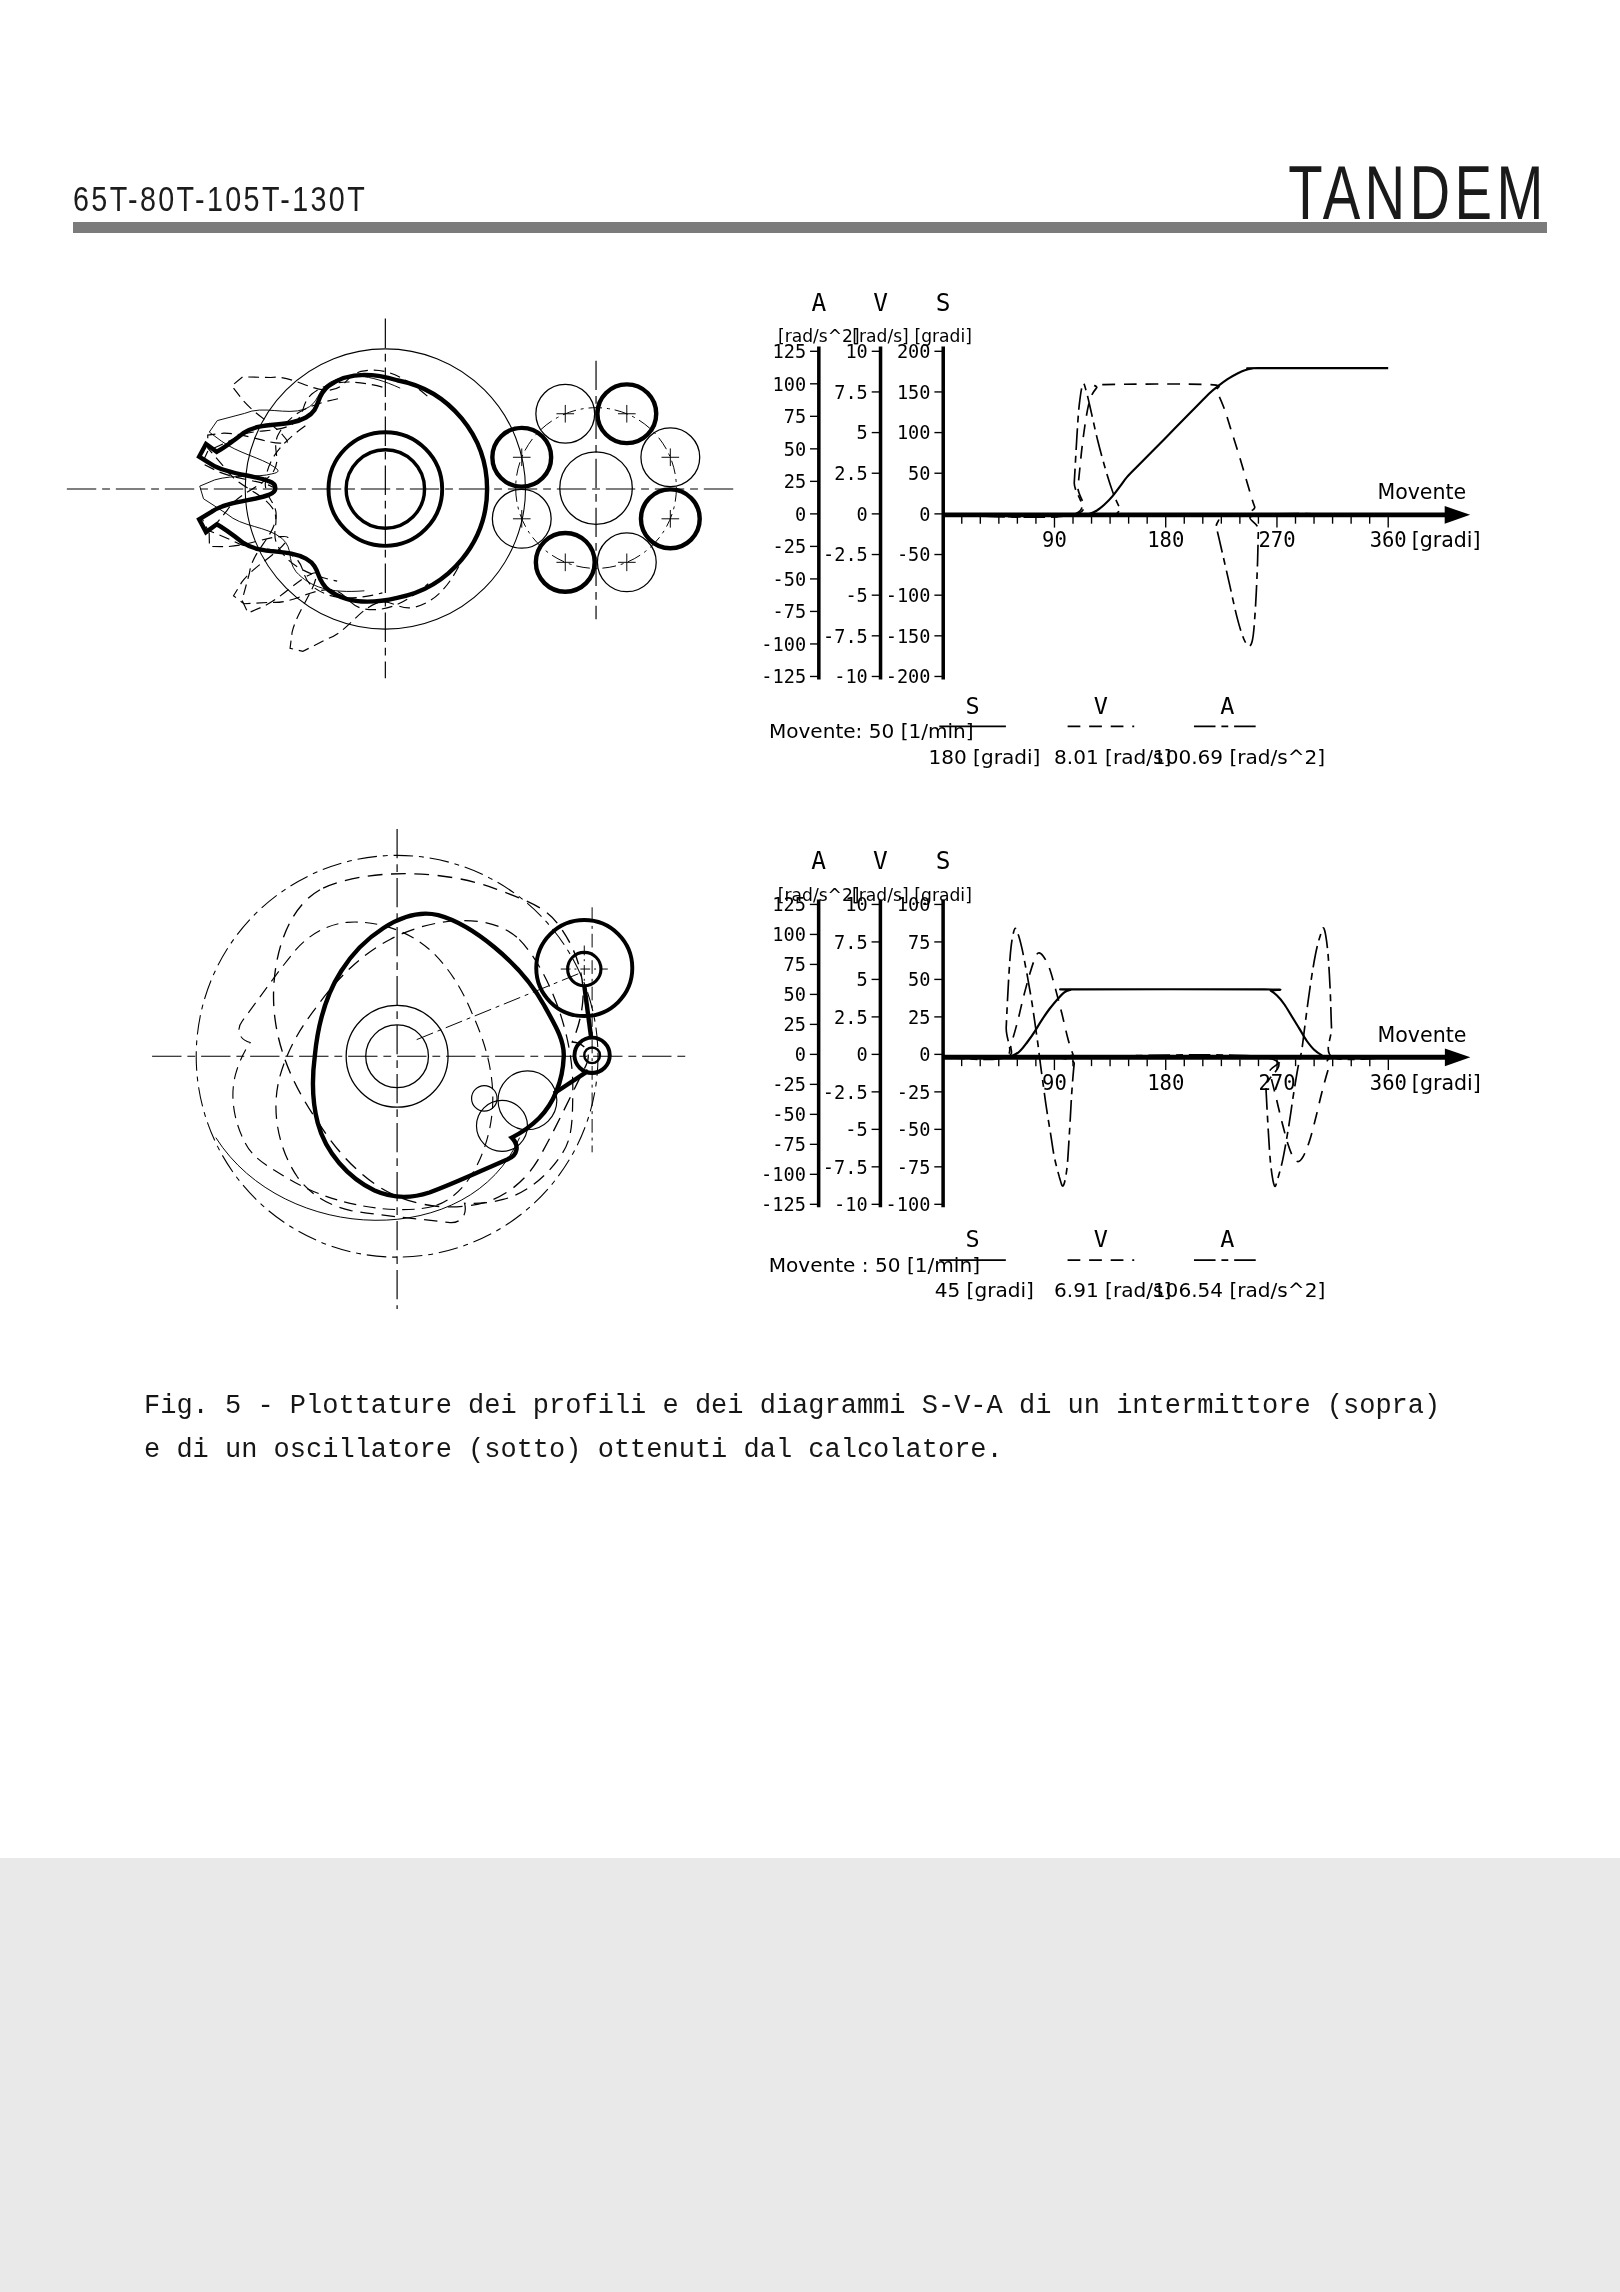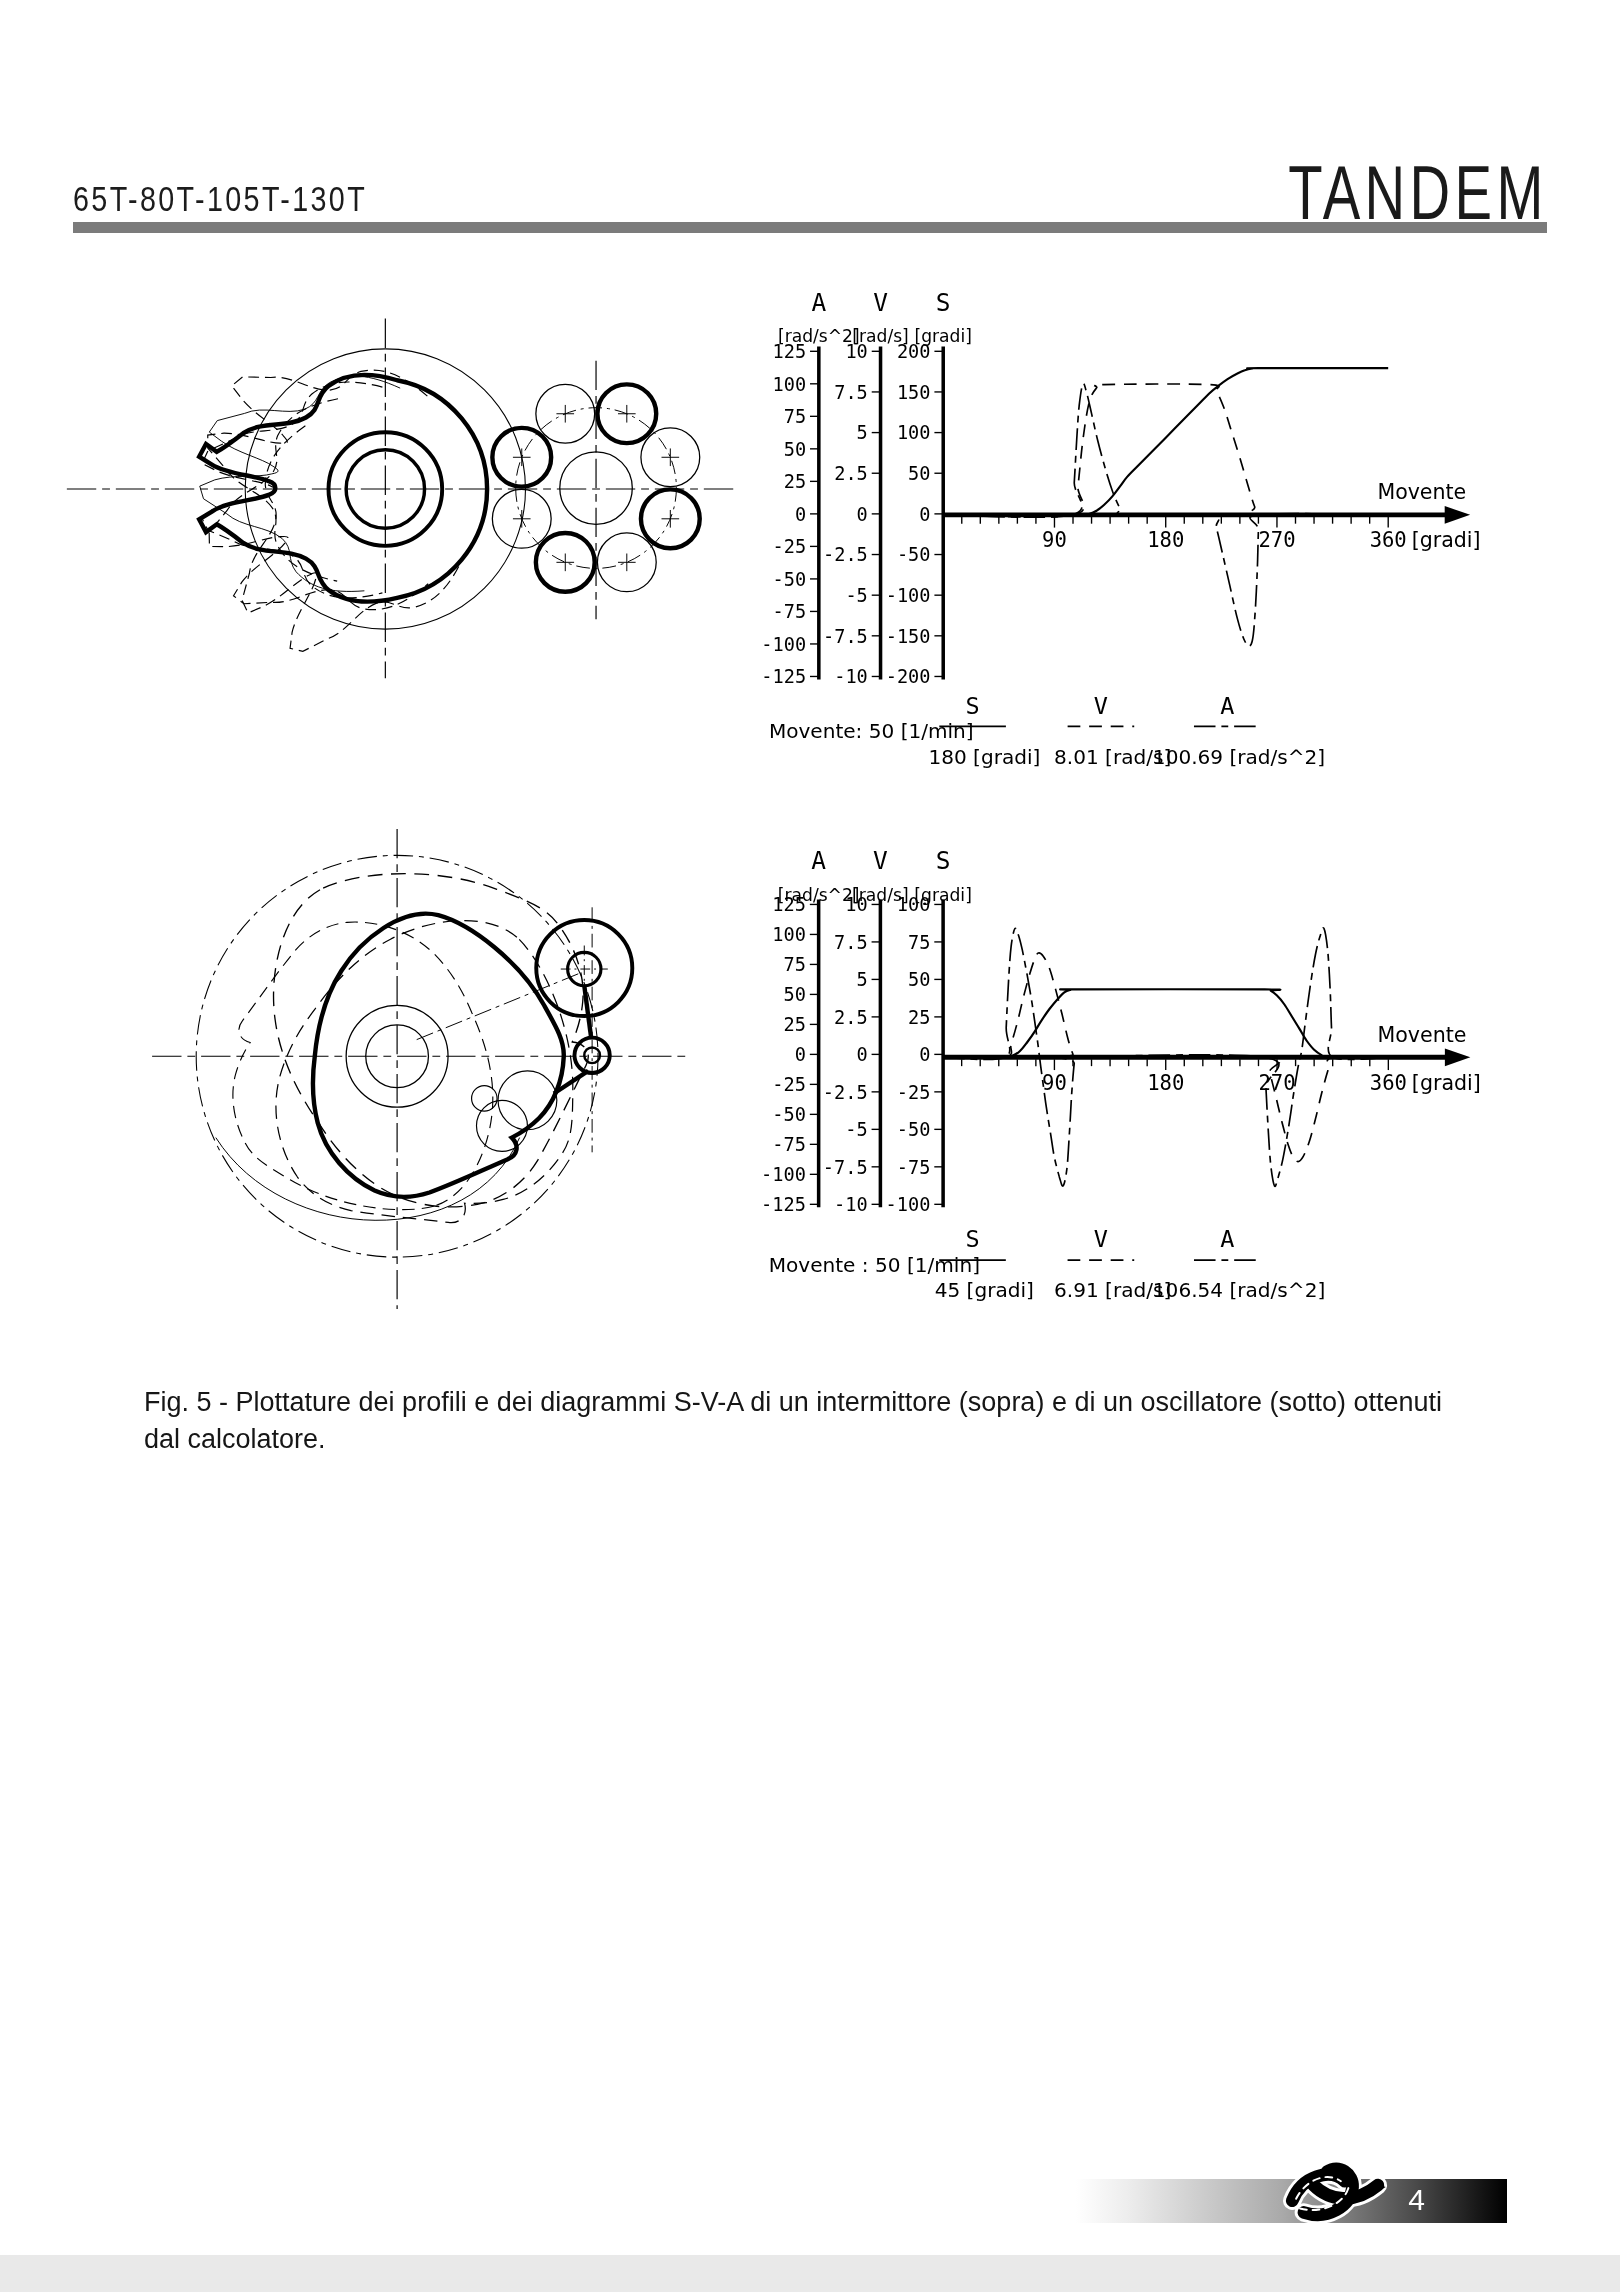--- a/index.html
+++ b/index.html
@@ -1,25 +1,25 @@
 <!DOCTYPE html>
 <html><head>
 <meta charset="utf-8">
 <style>
   html,body{margin:0;padding:0;background:#e9e9e9;}
-  .page{position:relative;width:1620px;height:2255px;background:#ffffff;overflow:hidden;
+  .page{position:relative;width:1620px;height:1858px;background:#ffffff;overflow:hidden;
         font-family:"Liberation Sans", sans-serif;color:#111;}
   
   .hdr-left{position:absolute;left:73px;top:179px;font-size:35px;letter-spacing:2.9px;
             transform:scaleX(.82);transform-origin:left center;white-space:nowrap;color:#1c1c1c;}
   .hdr-brand{position:absolute;right:72px;top:149px;font-size:76px;letter-spacing:5.9px;
              transform:scaleX(.74);transform-origin:right center;white-space:nowrap;color:#1a1a1a;}
   .hdr-rule{position:absolute;left:73px;top:222px;width:1474px;height:10.8px;background:#7b7b7b;}
   
-  .caption{position:absolute;left:144px;top:1384px;width:1308px;font-size:27px;line-height:37px;color:#161616;}
+  .caption{position:absolute;left:144px;top:1384px;width:1308px;font-size:27px;line-height:44px;color:#161616;font-family:Liberation Mono, monospace;}
   
   .footer-bar{position:absolute;left:1076px;top:2179px;width:431px;height:44px;
               background:linear-gradient(90deg,#ffffff 0%,#ededed 12%,#a9a9a9 48%,#4d4d4d 78%,#000000 100%);}
   .page-num{position:absolute;left:1397px;top:2183px;width:39px;text-align:center;
             font-size:30px;color:#ffffff;}
   .logo-box{position:absolute;left:1280px;top:2154px;width:114px;height:74px;}
   svg{position:absolute;display:block;}
   text{fill:#000;}
 </style>
 </head>

